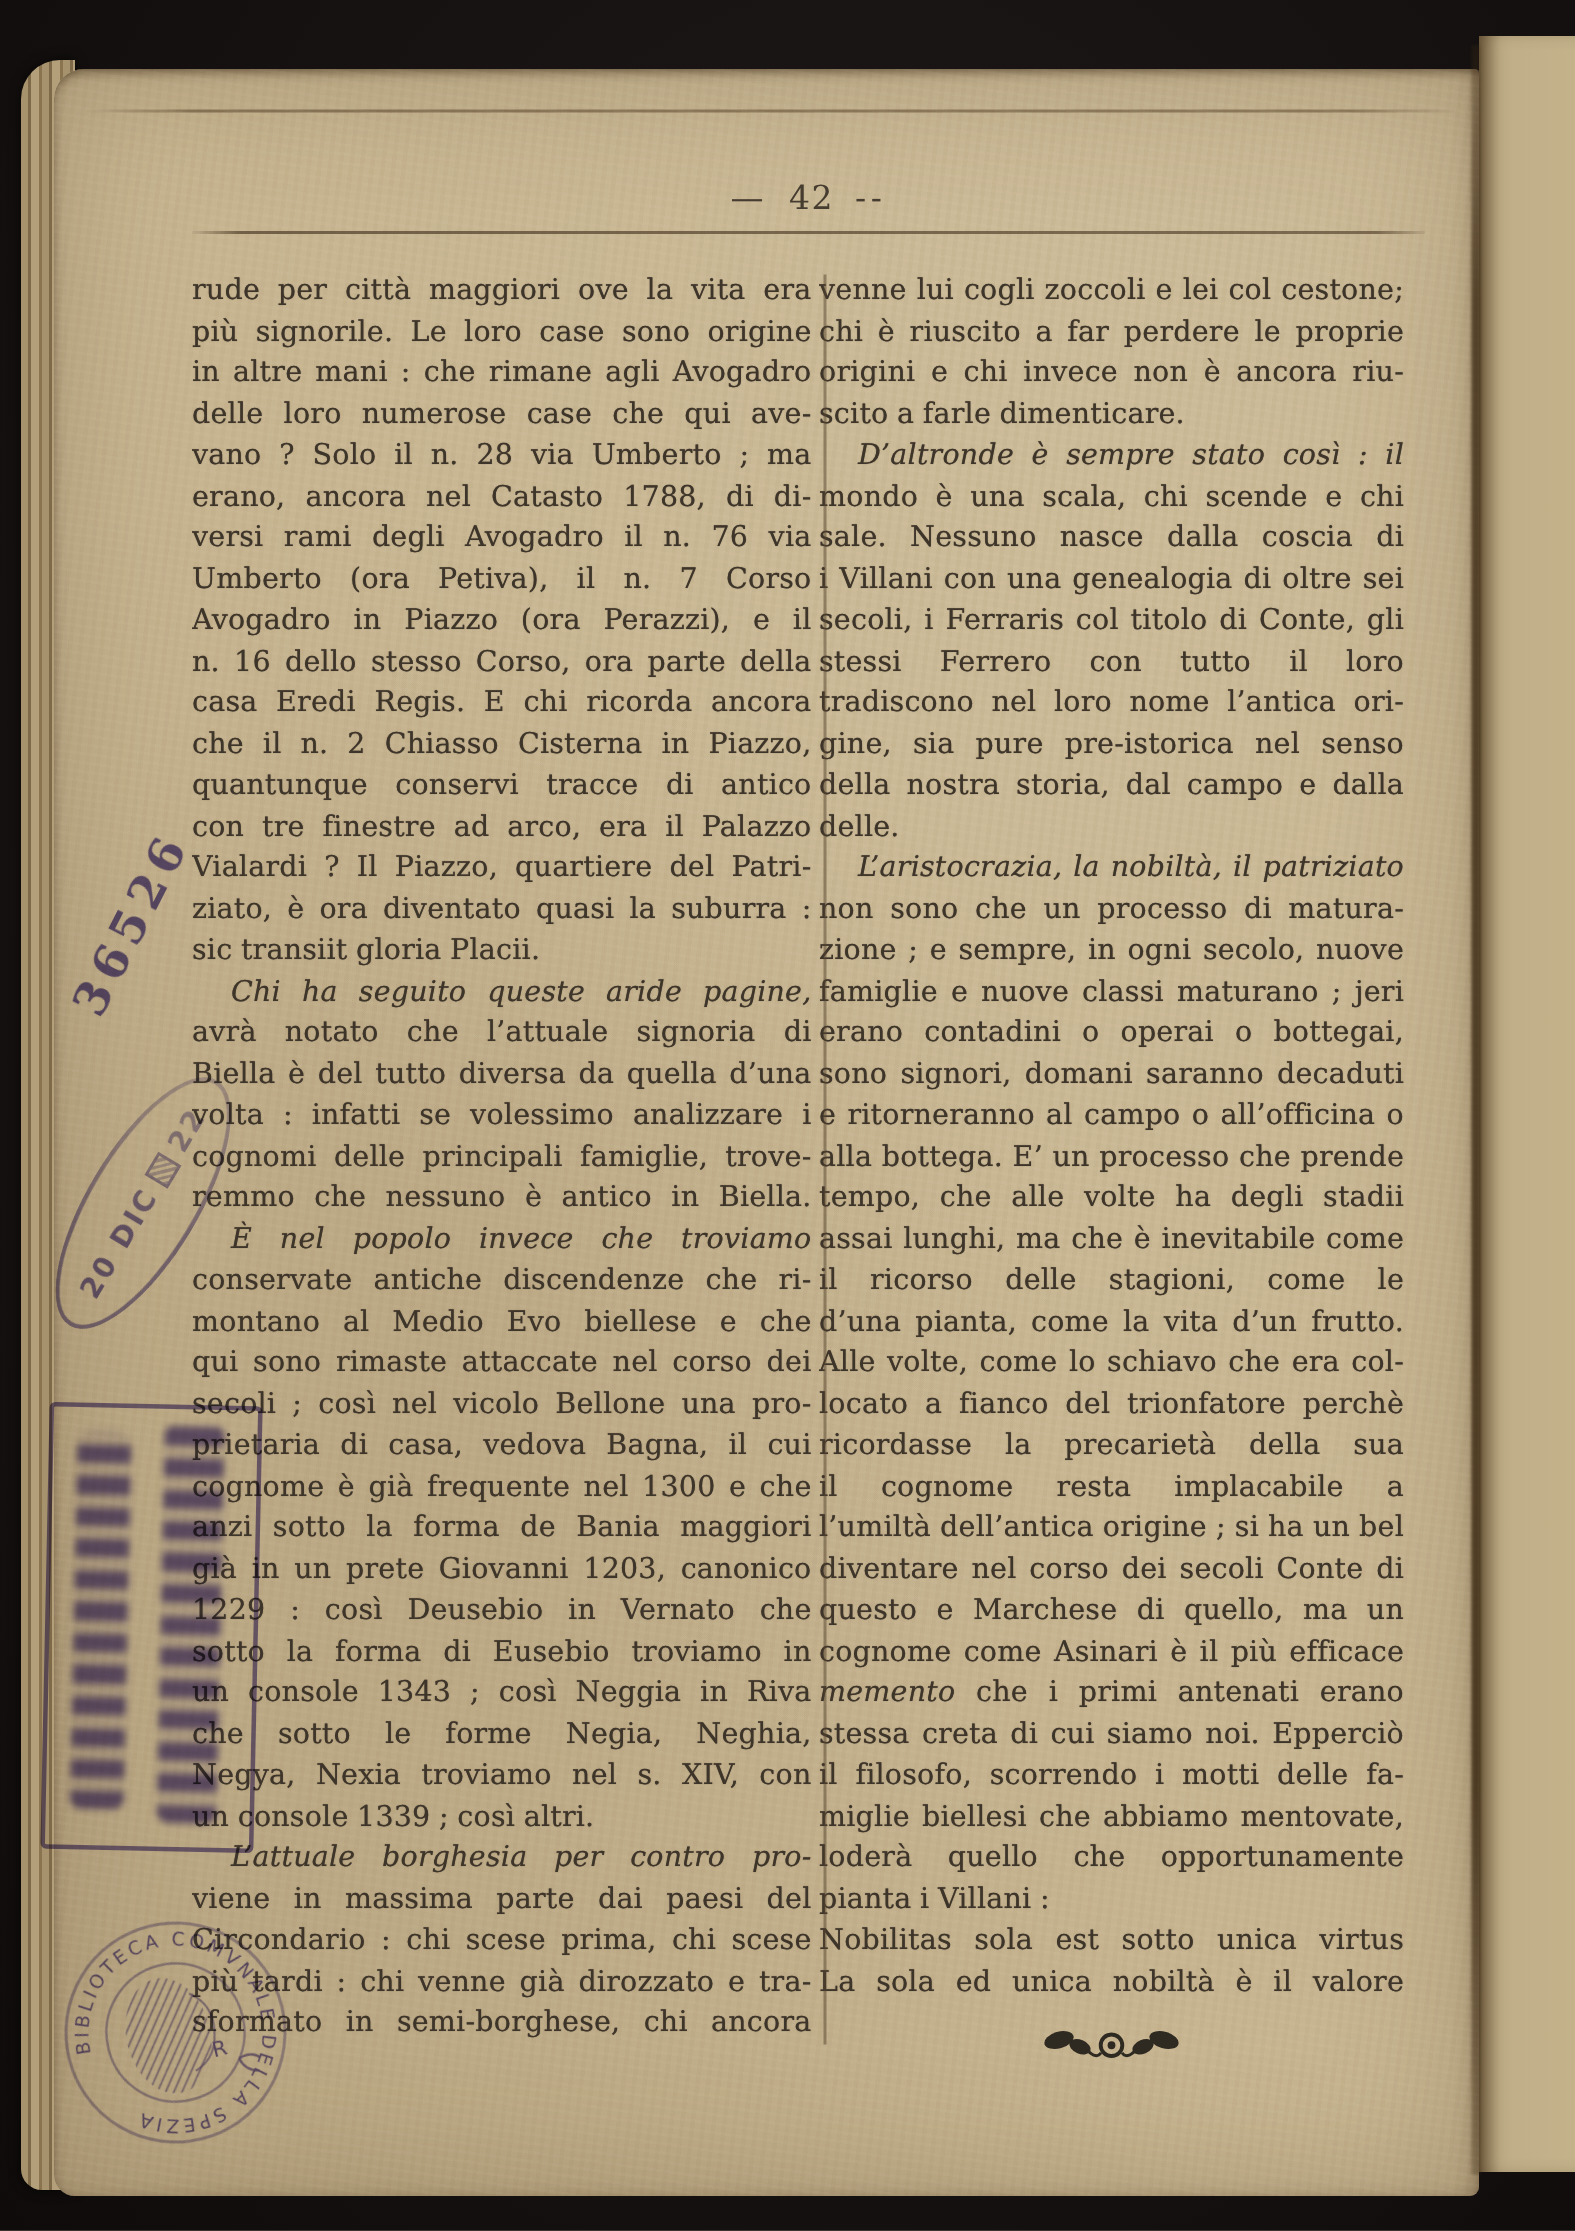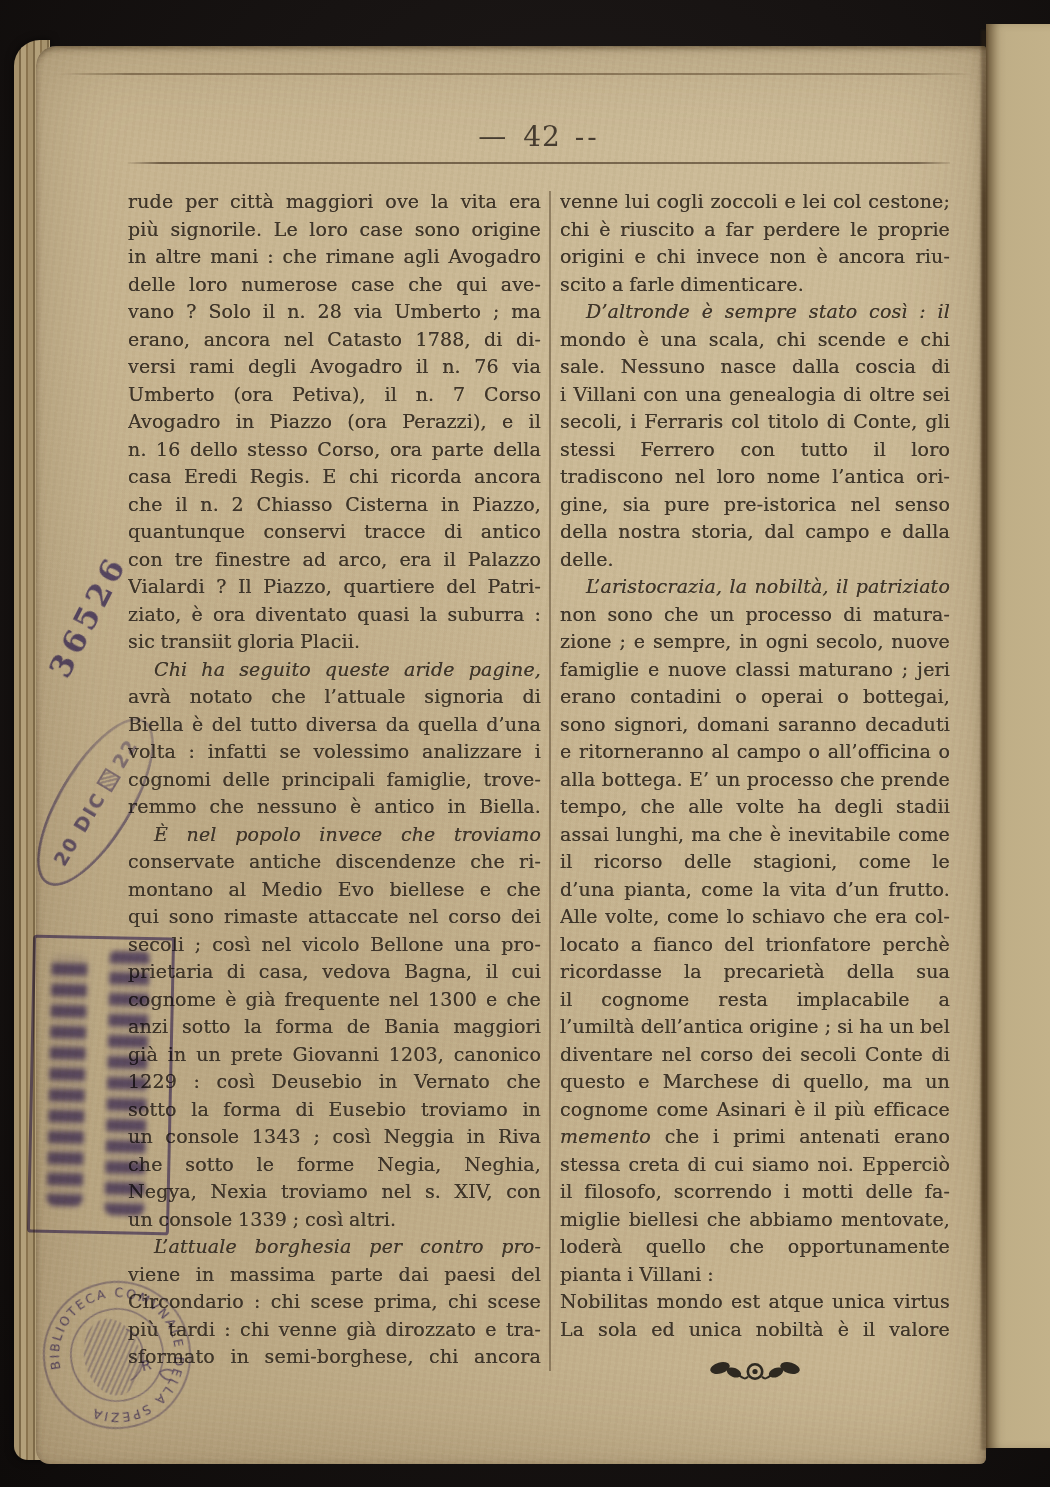--- a/index.html
+++ b/index.html
@@ -28,26 +28,26 @@
   .top-seam{position:absolute;left:20px;right:12px;top:27px;height:2px;
       background:linear-gradient(90deg, transparent, rgba(86,66,40,.55) 8%, rgba(86,66,40,.5) 92%, transparent);}
   
   .next-page{position:absolute;left:986px;top:24px;width:64px;height:1424px;
       background:linear-gradient(90deg,#a8966e 0,#bfae87 22%,#c3b28a 100%);
       box-shadow:inset 12px 0 14px -8px rgba(60,40,20,.8);}
   .crease{position:absolute;left:981px;top:30px;width:6px;height:1420px;filter:blur(1px);
       background:linear-gradient(180deg, rgba(64,46,24,.25), rgba(64,46,24,.78) 12%, rgba(64,46,24,.85) 82%, rgba(64,46,24,.3));}
   
   .content{position:absolute;left:128px;top:120px;width:822px;color:#3d342a;}
-  .hdr{ text-align:center;font-size:28px;letter-spacing:1px;color:#463c30;}
+  .hdr{ text-align:center;font-size:22px;letter-spacing:1px;color:#463c30;}
   .hdr span{display:inline-block;}
   .hdr .dashL{margin-right:16px;} .hdr .dashR{margin-left:14px;letter-spacing:3px;}
   .rule{margin-top:9px;height:2px;
       background:linear-gradient(90deg, rgba(80,62,42,.08), rgba(80,62,42,.72) 4%, rgba(80,62,42,.65) 96%, rgba(80,62,42,.12));}
-  .columns{position:relative;display:flex;margin-top:24px;justify-content:space-between;}
+  .columns{position:relative;display:flex;margin-top:24px;}
   .col-l{width:413px;} .col-r{width:390px;margin-left:5px;}
   .divider{position:absolute;left:421px;top:3px;height:1180px;width:1.5px;background:rgba(86,68,46,.5);}
   .tline{font-size:19px;line-height:27.5px;height:27.5px;text-align:justify;text-align-last:justify;
          word-spacing:-0.5px;letter-spacing:.15px;color:#3e352a;text-shadow:0 0 .6px rgba(62,50,38,.75);overflow:hidden;}
   .tline.indent{text-indent:26px;font-style:italic;}
   .tline.parend{text-align-last:left;}
   .ornament{margin-top:16px;text-align:center;}
   
   .stamp{position:absolute;mix-blend-mode:multiply;color:#584aa2;}
   .stamp-num{left:3px;top:598px;width:170px;text-align:center;transform:rotate(-63deg);
@@ -171,21 +171,21 @@
             <div class="tline">l’umiltà dell’antica origine ; si ha un bel</div>
             <div class="tline">diventare nel corso dei secoli Conte di</div>
             <div class="tline">questo e Marchese di quello, ma un</div>
             <div class="tline">cognome come Asinari è il più efficace</div>
             <div class="tline"><em>memento</em> che i primi antenati erano della</div>
             <div class="tline">stessa creta di cui siamo noi. Epperciò</div>
             <div class="tline">il filosofo, scorrendo i motti delle fa-</div>
             <div class="tline">miglie biellesi che abbiamo mentovate,</div>
             <div class="tline">loderà quello che opportunamente adot-</div>
             <div class="tline parend">pianta i Villani :</div>
-            <div class="tline">Nobilitas mondo est atque unica virtus</div>
+            <div class="tline">Nobilitas sola est sotto unica virtus</div>
             <div class="tline parend">La sola ed unica nobiltà è il valore morale.</div>
           </div>
         <div class="ornament">
           <svg width="92" height="26" viewBox="0 0 92 26">
             <g fill="#2e2921" stroke="none">
               <ellipse cx="11" cy="9" rx="10" ry="5.5" transform="rotate(-16 11 9)"></ellipse>
               <ellipse cx="25" cy="13.5" rx="7.5" ry="4.6" transform="rotate(22 25 13.5)"></ellipse>
             </g>
             <path d="M30,16 q6,6 9,1.5" stroke="#2e2921" stroke-width="2" fill="none"></path>
             <circle cx="46" cy="12.5" r="7.2" fill="none" stroke="#2e2921" stroke-width="2.6"></circle>

